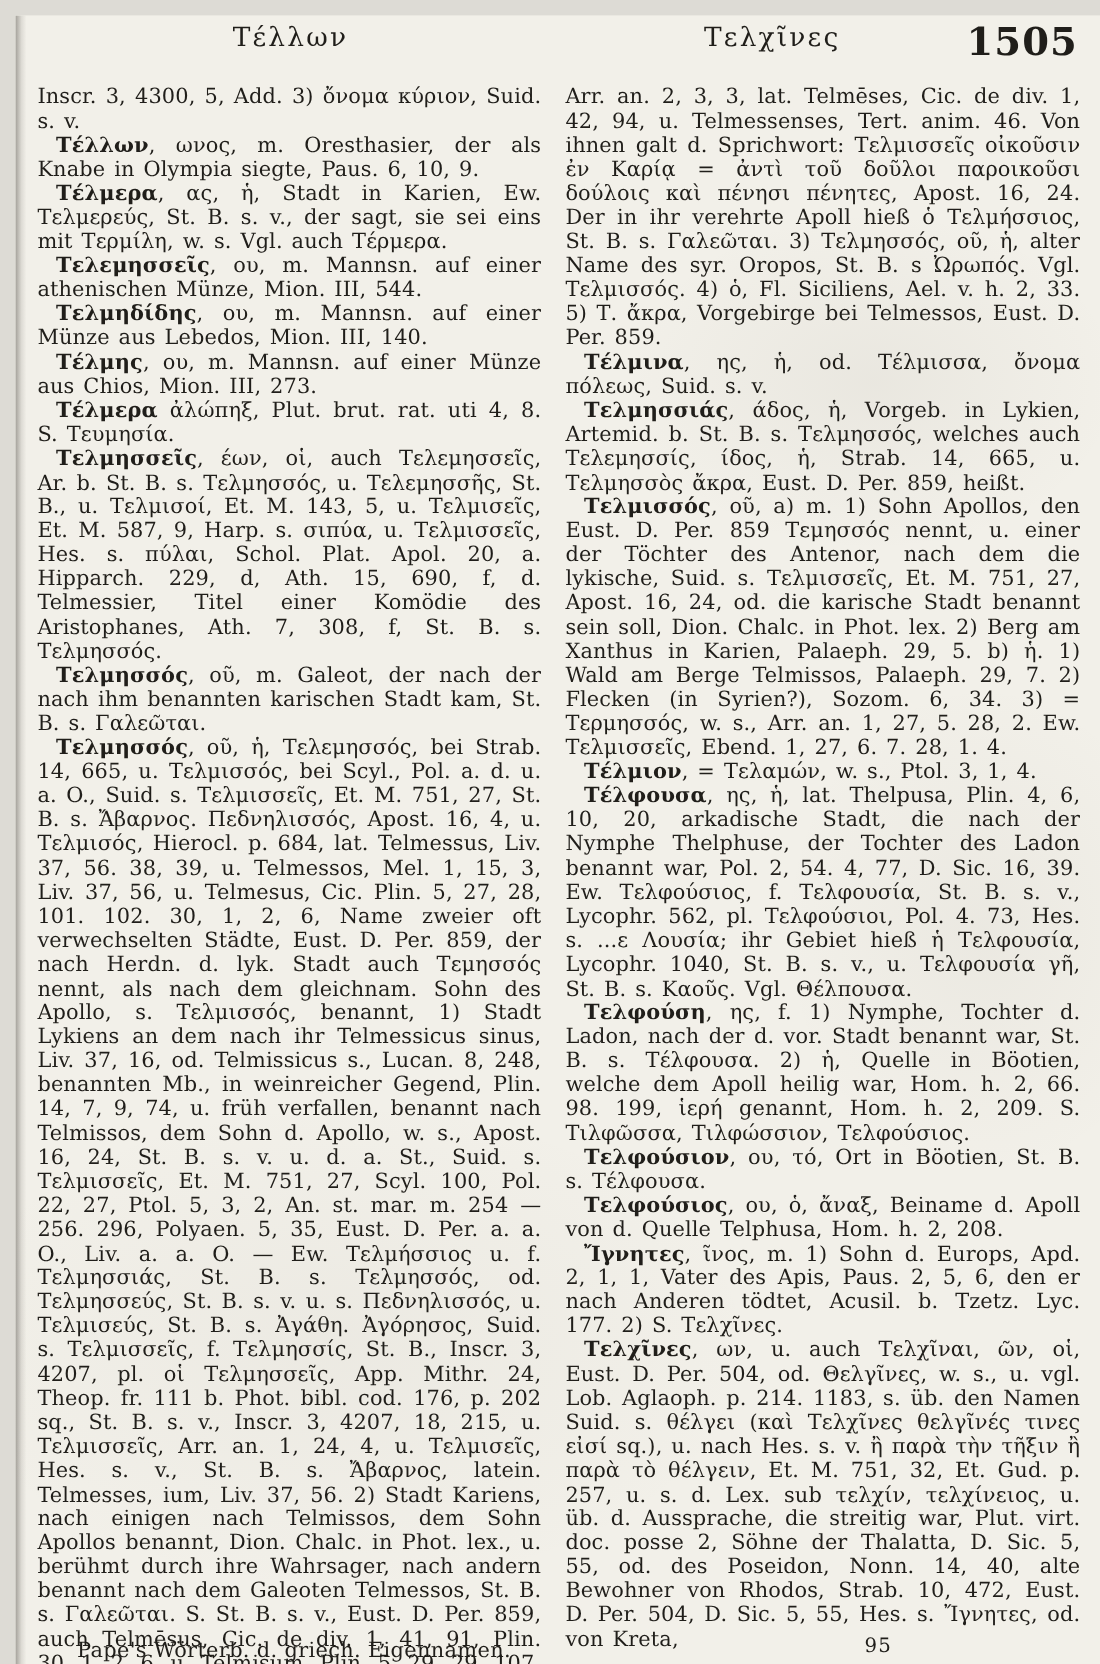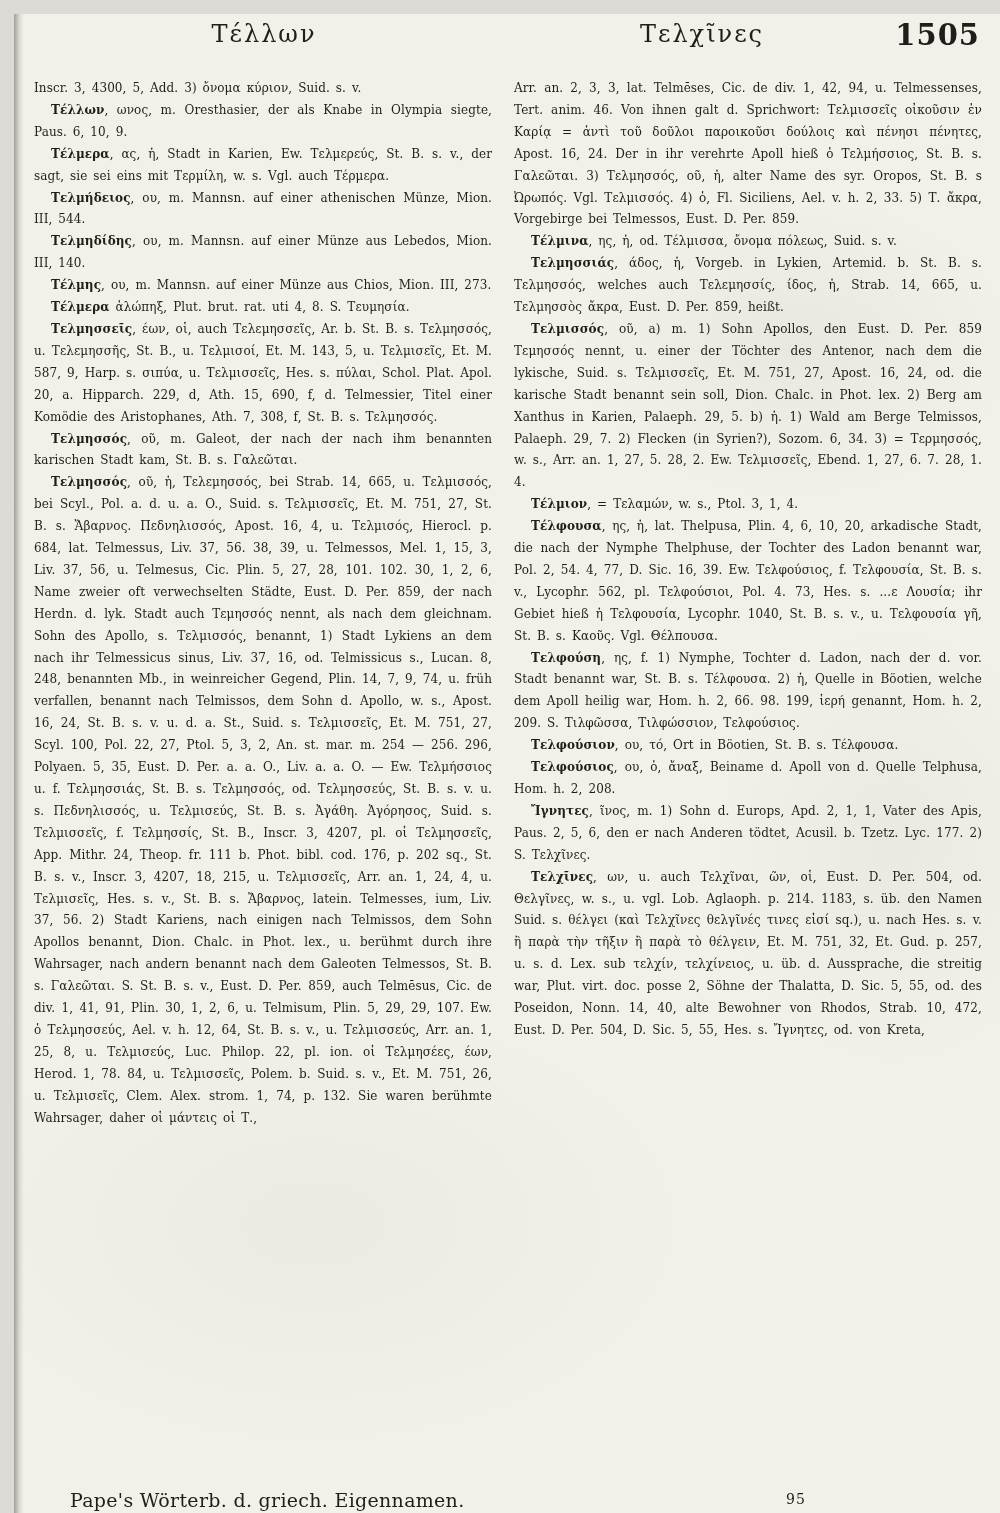--- a/index.html
+++ b/index.html
@@ -36,78 +36,78 @@
     text-align: center;
     font-size: 24px; letter-spacing: 2px;
   }
   .running-head .head-right {
     position: absolute; left: 498px; width: 380px;
     text-align: center;
     font-size: 24px; letter-spacing: 2px;
   }
   .running-head .page-number {
     position: absolute; right: 34px; top: -2px;
-    font-size: 29px; font-weight: 600; letter-spacing: 1px;
+    font-size: 35px; font-weight: 600; letter-spacing: 1px;
   }
   .columns {
     position: absolute;
     top: 64px; left: 20px;
     display: flex;
     gap: 22px;
   }
   .col { }
   .col-left  { width: 458px; }
   .col-right { width: 468px; }
   p.entry {
     margin: 0;
     text-align: justify;
     text-indent: 17px;
-    font-size: 12px;
+    font-size: 19px;
     line-height: 21.9px;
     word-spacing: 2px;
     letter-spacing: 0.1px;
   }
   p.entry.cont { text-indent: 0; }
   .headword { font-weight: bold; }
   .page-footer {
     position: absolute;
     left: 0; right: 0; bottom: 0;
     height: 48px;
   }
   .signature {
     position: absolute;
     left: 56px; bottom: 16px;
     font-size: 19px;
     letter-spacing: 0.3px;
   }
   .sheet-number {
     position: absolute;
     left: 772px; bottom: 20px;
-    font-size: 14px;
+    font-size: 18px;
     letter-spacing: 1px;
     text-align: center;
   }
 </style>
 </head>
 <body>
 
 <div class="page">
 
   <div class="running-head">
     <span class="head-left">Τέλλων</span>
     <span class="head-right">Τελχῖνες</span>
     <span class="page-number">1505</span>
   </div>
 
   <div class="columns">
     <div class="col col-left">
         <p class="entry cont">Inscr. 3, 4300, 5, Add. 3) ὄνομα κύριον, Suid. s. v.</p>
         <p class="entry"><span class="headword">Τέλλων</span>, ωνος, m. Oresthasier, der als Knabe in Olympia siegte, Paus. 6, 10, 9.</p>
         <p class="entry"><span class="headword">Τέλμερα</span>, ας, ἡ, Stadt in Karien, Ew. Τελμερεύς, St. B. s. v., der sagt, sie sei eins mit Τερμίλη, w. s. Vgl. auch Τέρμερα.</p>
-        <p class="entry"><span class="headword">Τελμήδειος</span>, ου, m. Mannsn. auf einer athenischen Münze, Mion. III, 544.</p>
+        <p class="entry"><span class="headword">Τελεμησσεῖς</span>, ου, m. Mannsn. auf einer athenischen Münze, Mion. III, 544.</p>
         <p class="entry"><span class="headword">Τελμηδίδης</span>, ου, m. Mannsn. auf einer Münze aus Lebedos, Mion. III, 140.</p>
         <p class="entry"><span class="headword">Τέλμης</span>, ου, m. Mannsn. auf einer Münze aus Chios, Mion. III, 273.</p>
         <p class="entry"><span class="headword">Τέλμερα</span> ἀλώπηξ, Plut. brut. rat. uti 4, 8. S. Τευμησία.</p>
         <p class="entry"><span class="headword">Τελμησσεῖς</span>, έων, οἱ, auch Τελεμησσεῖς, Ar. b. St. B. s. Τελμησσός, u. Τελεμησσῆς, St. B., u. Τελμισοί, Et. M. 143, 5, u. Τελμισεῖς, Et. M. 587, 9, Harp. s. σιπύα, u. Τελμισσεῖς, Hes. s. πύλαι, Schol. Plat. Apol. 20, a. Hipparch. 229, d, Ath. 15, 690, f, d. Telmessier, Titel einer Komödie des Aristophanes, Ath. 7, 308, f, St. B. s. Τελμησσός.</p>
         <p class="entry"><span class="headword">Τελμησσός</span>, οῦ, m. Galeot, der nach der nach ihm benannten karischen Stadt kam, St. B. s. Γαλεῶται.</p>
         <p class="entry"><span class="headword">Τελμησσός</span>, οῦ, ἡ, Τελεμησσός, bei Strab. 14, 665, u. Τελμισσός, bei Scyl., Pol. a. d. u. a. O., Suid. s. Τελμισσεῖς, Et. M. 751, 27, St. B. s. Ἄβαρνος. Πεδνηλισσός, Apost. 16, 4, u. Τελμισός, Hierocl. p. 684, lat. Telmessus, Liv. 37, 56. 38, 39, u. Telmessos, Mel. 1, 15, 3, Liv. 37, 56, u. Telmesus, Cic. Plin. 5, 27, 28, 101. 102. 30, 1, 2, 6, Name zweier oft verwechselten Städte, Eust. D. Per. 859, der nach Herdn. d. lyk. Stadt auch Τεμησσός nennt, als nach dem gleichnam. Sohn des Apollo, s. Τελμισσός, benannt, 1) Stadt Lykiens an dem nach ihr Telmessicus sinus, Liv. 37, 16, od. Telmissicus s., Lucan. 8, 248, benannten Mb., in weinreicher Gegend, Plin. 14, 7, 9, 74, u. früh verfallen, benannt nach Telmissos, dem Sohn d. Apollo, w. s., Apost. 16, 24, St. B. s. v. u. d. a. St., Suid. s. Τελμισσεῖς, Et. M. 751, 27, Scyl. 100, Pol. 22, 27, Ptol. 5, 3, 2, An. st. mar. m. 254 — 256. 296, Polyaen. 5, 35, Eust. D. Per. a. a. O., Liv. a. a. O. — Ew. Τελμήσσιος u. f. Τελμησσιάς, St. B. s. Τελμησσός, od. Τελμησσεύς, St. B. s. v. u. s. Πεδνηλισσός, u. Τελμισεύς, St. B. s. Ἀγάθη. Ἀγόρησος, Suid. s. Τελμισσεῖς, f. Τελμησσίς, St. B., Inscr. 3, 4207, pl. οἱ Τελμησσεῖς, App. Mithr. 24, Theop. fr. 111 b. Phot. bibl. cod. 176, p. 202 sq., St. B. s. v., Inscr. 3, 4207, 18, 215, u. Τελμισσεῖς, Arr. an. 1, 24, 4, u. Τελμισεῖς, Hes. s. v., St. B. s. Ἄβαρνος, latein. Telmesses, ium, Liv. 37, 56. 2) Stadt Kariens, nach einigen nach Telmissos, dem Sohn Apollos benannt, Dion. Chalc. in Phot. lex., u. berühmt durch ihre Wahrsager, nach andern benannt nach dem Galeoten Telmessos, St. B. s. Γαλεῶται. S. St. B. s. v., Eust. D. Per. 859, auch Telmēsus, Cic. de div. 1, 41, 91, Plin. 30, 1, 2, 6, u. Telmisum, Plin. 5, 29, 29, 107. Ew. ὁ Τελμησσεύς, Ael. v. h. 12, 64, St. B. s. v., u. Τελμισσεύς, Arr. an. 1, 25, 8, u. Τελμισεύς, Luc. Philop. 22, pl. ion. οἱ Τελμησέες, έων, Herod. 1, 78. 84, u. Τελμισσεῖς, Polem. b. Suid. s. v., Et. M. 751, 26, u. Τελμισεῖς, Clem. Alex. strom. 1, 74, p. 132. Sie waren berühmte Wahrsager, daher οἱ μάντεις οἱ Τ.,</p>
       </div>
     <div class="col col-right">
         <p class="entry cont">Arr. an. 2, 3, 3, lat. Telmēses, Cic. de div. 1, 42, 94, u. Telmessenses, Tert. anim. 46. Von ihnen galt d. Sprichwort: Τελμισσεῖς οἰκοῦσιν ἐν Καρίᾳ = ἀντὶ τοῦ δοῦλοι παροικοῦσι δούλοις καὶ πένησι πένητες, Apost. 16, 24. Der in ihr verehrte Apoll hieß ὁ Τελμήσσιος, St. B. s. Γαλεῶται. 3) Τελμησσός, οῦ, ἡ, alter Name des syr. Oropos, St. B. s Ὠρωπός. Vgl. Τελμισσός. 4) ὁ, Fl. Siciliens, Ael. v. h. 2, 33. 5) Τ. ἄκρα, Vorgebirge bei Telmessos, Eust. D. Per. 859.</p>
         <p class="entry"><span class="headword">Τέλμινα</span>, ης, ἡ, od. Τέλμισσα, ὄνομα πόλεως, Suid. s. v.</p>

